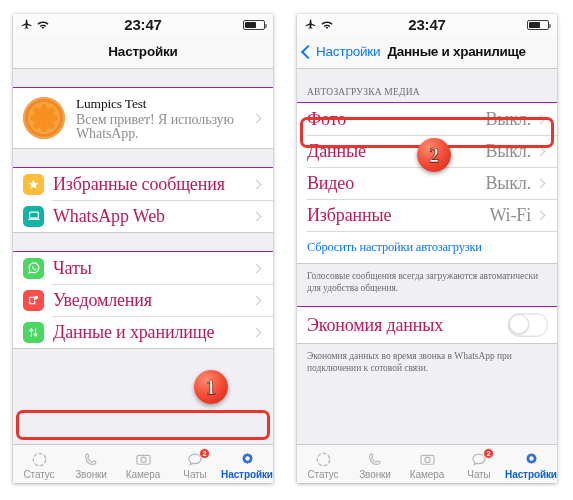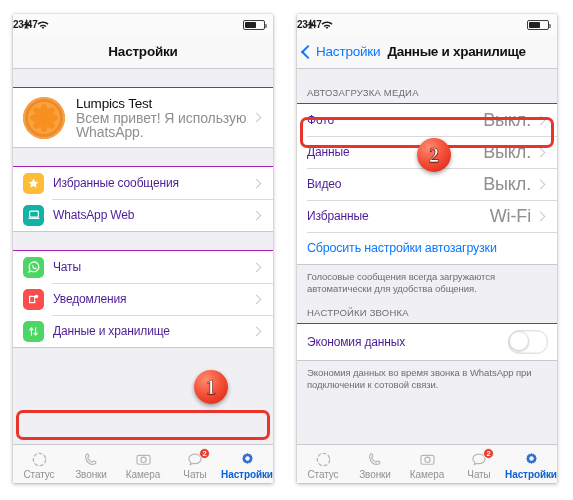--- a/index.html
+++ b/index.html
@@ -45,21 +45,22 @@
     background: #fbfbfb;
     display: flex;
     align-items: center;
     padding: 0 8px;
     position: relative;
   }
   .sb-left { display: flex; align-items: center; gap: 5px; }
   .sb-time {
     position: absolute;
     left: 0; right: 0;
-    font-size: 10px;
+    text-align: center;
+    font-size: 15px;
     font-weight: bold;
     color: #1c1c1c;
     letter-spacing: -0.2px;
     line-height: 21px;
   }
   .sb-right { margin-left: auto; display: flex; align-items: center; }
   .battery {
     width: 22px; height: 10px;
     border: 1px solid #3c3c3c;
     border-radius: 2px;
@@ -123,20 +124,21 @@
     margin-left: 7px;
     letter-spacing: -0.3px;
   }
 
   
   .content {
     flex: 1 1 auto;
     background: #efeff4;
     overflow: hidden;
     position: relative;
+    font-family: Liberation Serif, serif;
   }
   .gap { height: 18px; }
   .gap.sm { height: 12px; }
 
   .group {
     background: #ffffff;
     border-top: 1px solid #a21caf;
     border-bottom: 1px solid #c9c9cb;
   }
 
@@ -226,22 +228,22 @@
     border-radius: 5px;
     flex: 0 0 21px;
     margin-right: 9px;
     display: flex;
     align-items: center;
     justify-content: center;
     color: #fff;
   }
   .ricon svg { display: block; }
   .rlabel {
-    font-size: 12px;
-    color: #4c1d95;
+    font-size: 18px;
+    color: #be185d;
     letter-spacing: -0.15px;
     flex: 1 1 auto;
   }
   .rvalue {
     font-size: 18px;
     color: #8e8e93;
     margin-right: 6px;
     letter-spacing: -0.15px;
   }
   .rlink {
@@ -593,21 +595,20 @@
           </div>
           <div class="row noicon">
             <div class="rlink">Сбросить настройки автозагрузки</div>
           </div>
         </div>
 
         <div class="sec-foot">Голосовые сообщения всегда загружаются автоматически для удобства общения.</div>
 
         <div class="gap sm"></div>
 
-        <div class="sec-head">НАСТРОЙКИ ЗВОНКА</div>
 
         <div class="group">
           <div class="row noicon" style="height:36px">
             <div class="rlabel">Экономия данных</div>
             <div class="toggle">
                 <div class="knob"></div>
               </div>
           </div>
         </div>
 

